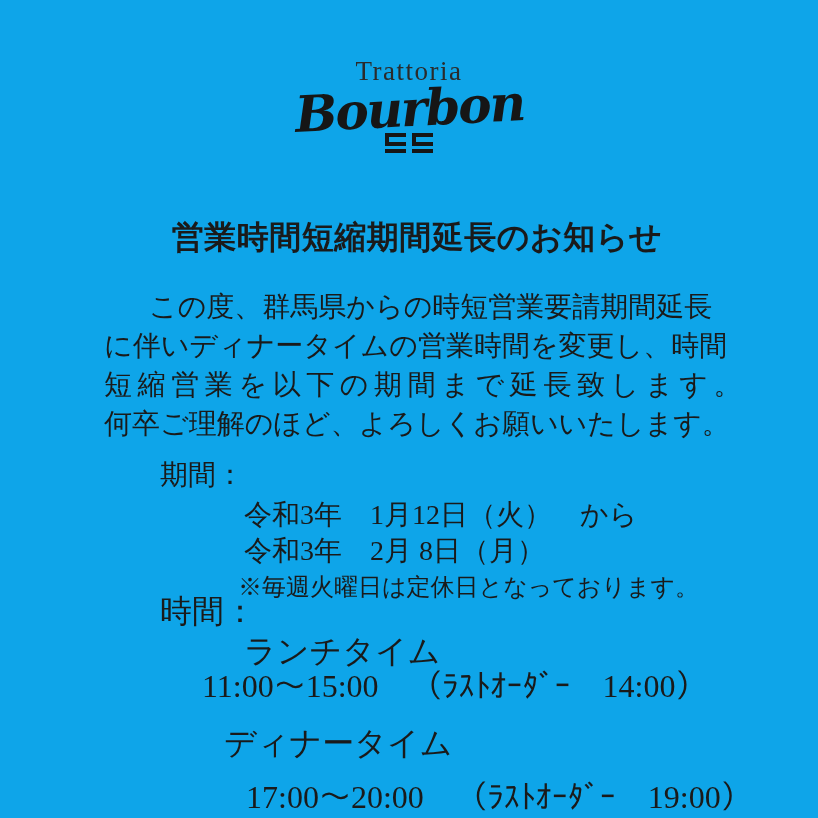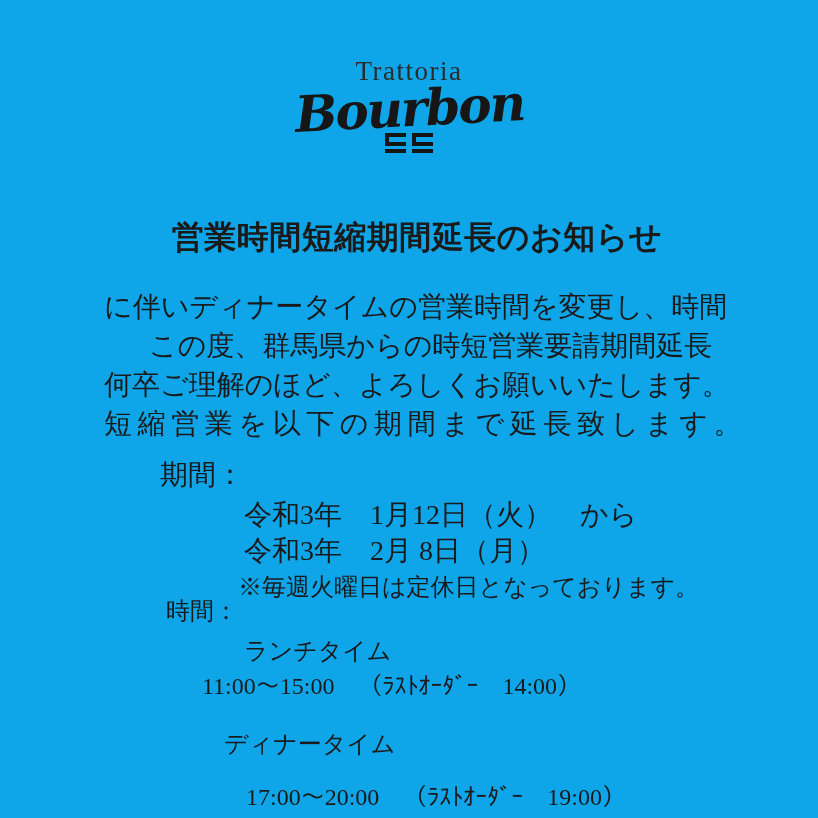--- a/index.html
+++ b/index.html
@@ -67,33 +67,33 @@
   .body-line { white-space: pre; }
   .body-line.indent { padding-left: 45px; }
   .body-line.stretch { letter-spacing: 0.2em; }
   
   .period {
     position: absolute; top: 457px; left: 160px;
     font-size: 28px;
     line-height: 35px;
   }
   .period .row { display: flex; }
-  .inline-label { display: inline-block; width: 84px; white-space: pre; text-align: center; }
+  .inline-label { display: inline-block; width: 84px; white-space: pre; }
   .content { white-space: pre; margin-top: 40px; }
   .period-row2 { margin-left: 84px; margin-top: 1px; }
   .period-note {
     margin-left: 78px; margin-top: 5px;
     font-size: 24px;
     line-height: 28px;
     white-space: pre;
   }
   
   .hours {
     position: absolute; top: 594px; left: 160px;
-    font-size: 24px;
+    font-size: 32px;
     line-height: 35px;
   }
   .hours .row { display: flex; }
   .lunch-time { margin-left: 42px; margin-top: 0px; }
   .dinner-label { margin-left: 64px; margin-top: 24px; font-family: Liberation Mono, monospace; }
   .dinner-time { margin-left: 86px; margin-top: 17px; }
 </style>
 </head>
 <body>
 
@@ -112,24 +112,24 @@
     </div>
     <div class="mark-glyph">
       <div class="mark-bracket"></div>
       <div class="mark-bar"></div>
     </div>
   </div>
 
   <h1 class="title">営業時間短縮期間延長のお知らせ</h1>
 
   <div class="paragraph">
+    <div class="body-line indent">この度、群馬県からの時短営業要請期間延長</div>
     <div class="body-line">に伴いディナータイムの営業時間を変更し、時間</div>
-    <div class="body-line indent">この度、群馬県からの時短営業要請期間延長</div>
+    <div class="body-line stretch">短縮営業を以下の期間まで延長致します。</div>
     <div class="body-line">何卒ご理解のほど、よろしくお願いいたします。</div>
-    <div class="body-line stretch">短縮営業を以下の期間まで延長致します。</div>
   </div>
 
   <div class="period">
     <div class="row">
       <span class="inline-label">期間：</span>
       <span class="content">令和3年　1月12日（火）　から</span>
     </div>
     <div class="period-row2 content">令和3年　2月 8日（月）</div>
     <div class="period-note">※毎週火曜日は定休日となっております。</div>
   </div>

